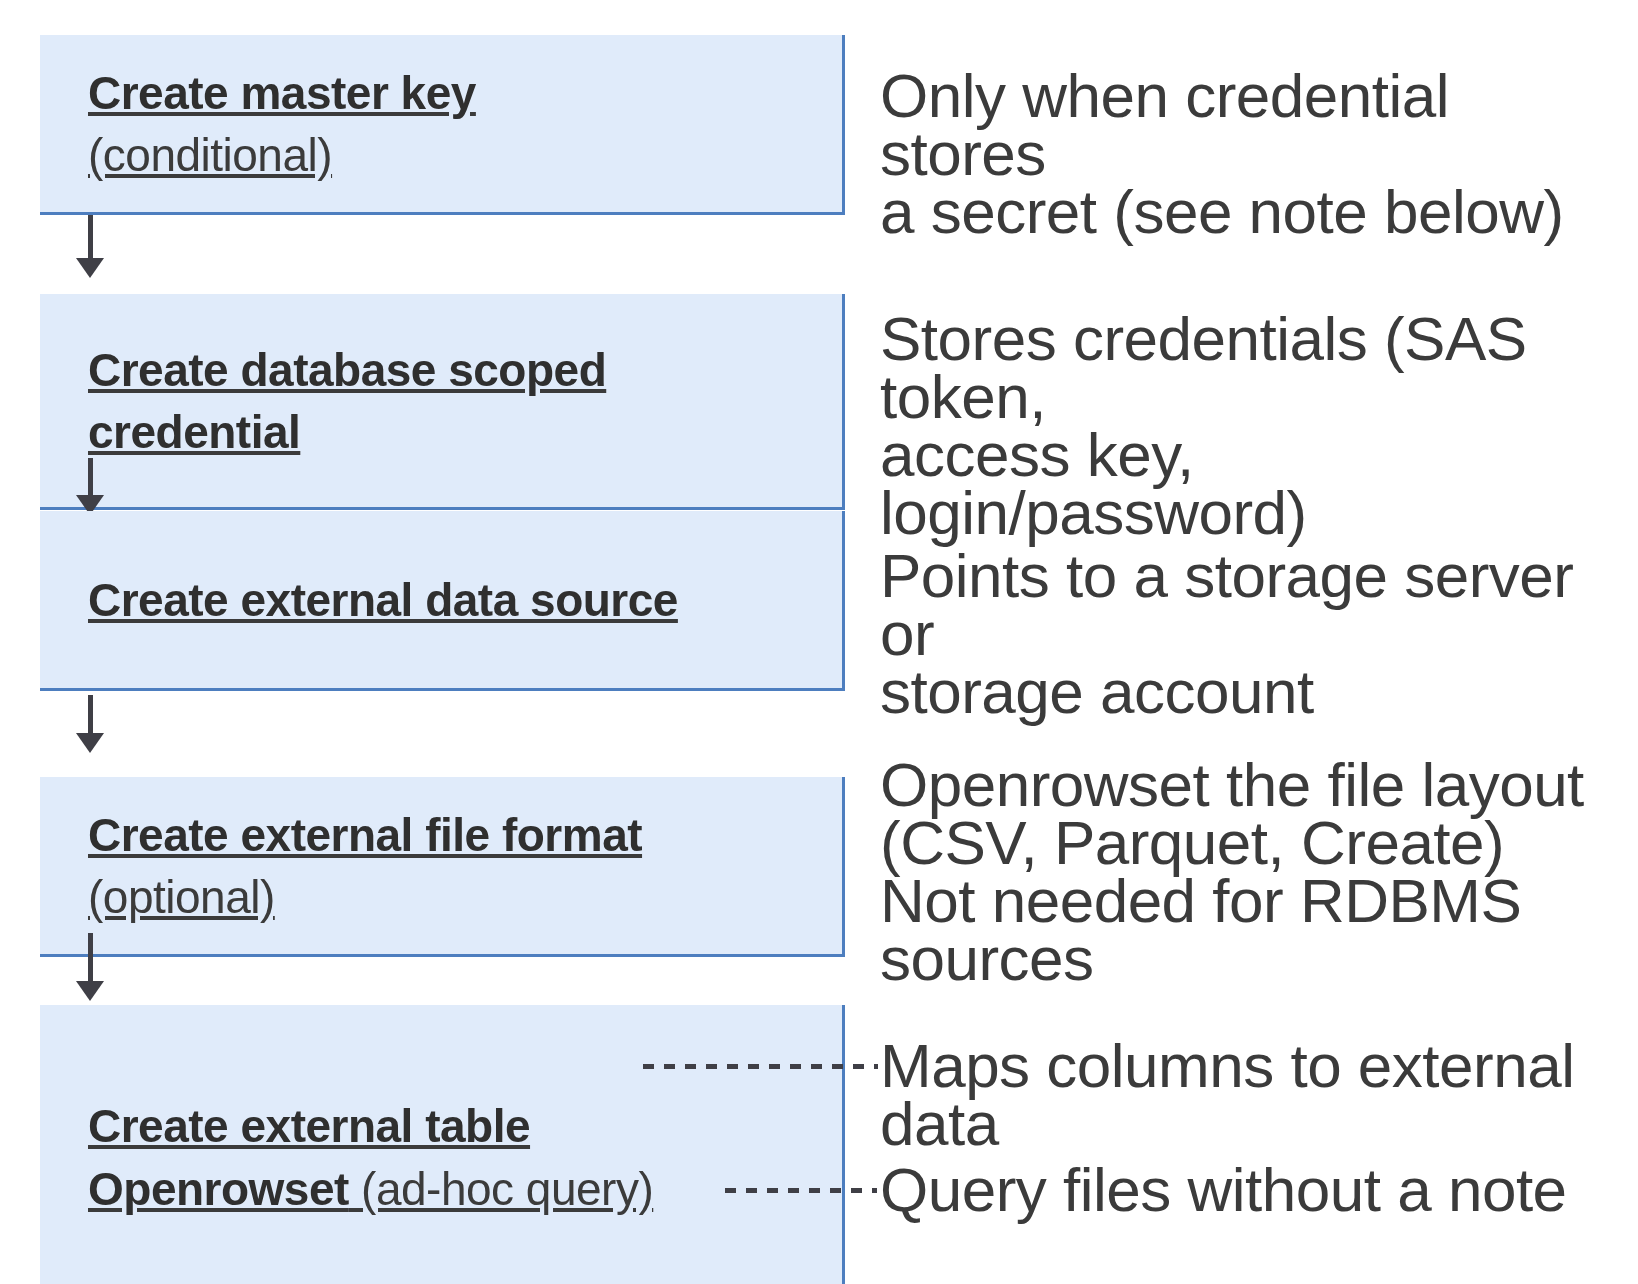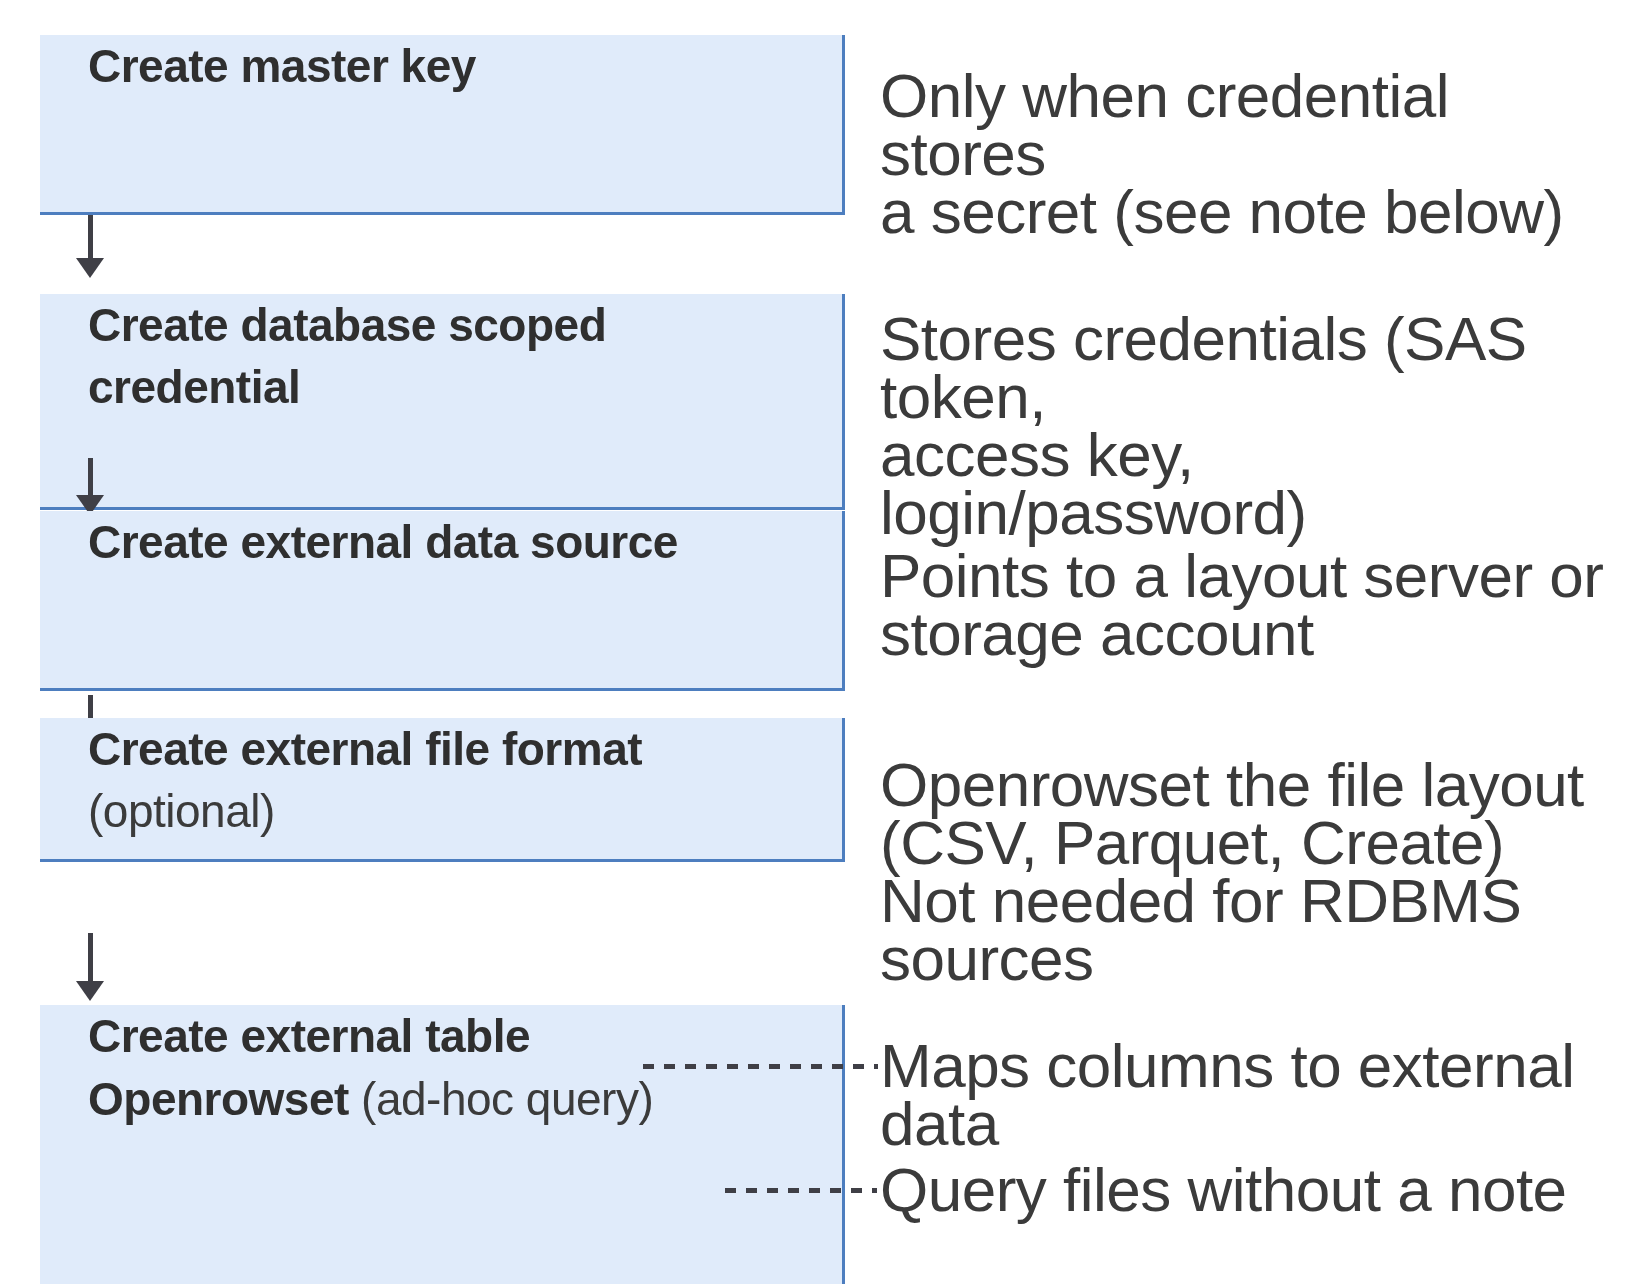--- a/index.html
+++ b/index.html
@@ -19,22 +19,22 @@
     overflow:hidden;
     letter-spacing:-0.5px;
   }
   .box{
     position:absolute;
     left:40px;width:805px;
     box-sizing:border-box;
     background:var(--box-fill);
     border-right:3px solid var(--box-border);
     border-bottom:3px solid var(--box-border);
-    display:flex;flex-direction:column;
-    padding-left:48px;padding-right:20px;
+    display:flex;flex-direction:column;justify-content:center;
+    padding-left:48px;padding-right:20px;text-decoration:underline;
   }
   .box .line{
     font-size:46px;line-height:62px;
     color:var(--text-regular);
   }
   .t-bold{font-weight:bold;color:var(--text-strong);}
   .t-reg{font-weight:normal;color:var(--text-regular);}
   .note{
     position:absolute;left:880px;width:740px;
     font-size:62px;line-height:58px;
@@ -56,20 +56,21 @@
     background:repeating-linear-gradient(90deg,var(--arrow) 0 11px,transparent 11px 21px);
   }
 </style>
 </head>
 <body>
 
 <div class="canvas">
 
   <div class="box" style="top:35px;height:180px">
     <div class="line"><span class="t-bold">Create master key</span></div>
+    <div class="line"><span class="t-reg">(conditional)</span></div>
   </div>
   <div class="note" style="top:67px">
     <div>Only when credential stores</div>
     <div>a secret (see note below)</div>
   </div>
 
   <div class="arrow" style="top:215px">
     <div class="stem" style="height:45px"></div>
     <div class="head" style="top:43px"></div>
   </div>
@@ -84,30 +85,30 @@
 
   <div class="arrow" style="top:458px">
     <div class="stem" style="height:39px"></div>
     <div class="head" style="top:37px"></div>
   </div>
 
   <div class="box" style="top:511px;height:180px">
     <div class="line"><span class="t-bold">Create external data source</span></div>
   </div>
   <div class="note" style="top:547px">
-    <div>Points to a layout server or</div>
+    <div>Points to a storage server or</div>
     <div>storage account</div>
   </div>
 
   <div class="arrow" style="top:695px">
     <div class="stem" style="height:40px"></div>
     <div class="head" style="top:38px"></div>
   </div>
 
-  <div class="box" style="top:718px;height:144px">
+  <div class="box" style="top:777px;height:180px">
     <div class="line"><span class="t-bold">Create external file format</span></div>
     <div class="line"><span class="t-reg">(optional)</span></div>
   </div>
   <div class="note" style="top:756px">
     <div>Openrowset the file layout</div>
     <div>(CSV, Parquet, Create)</div>
     <div>Not needed for RDBMS sources</div>
   </div>
 
   <div class="arrow" style="top:933px">

